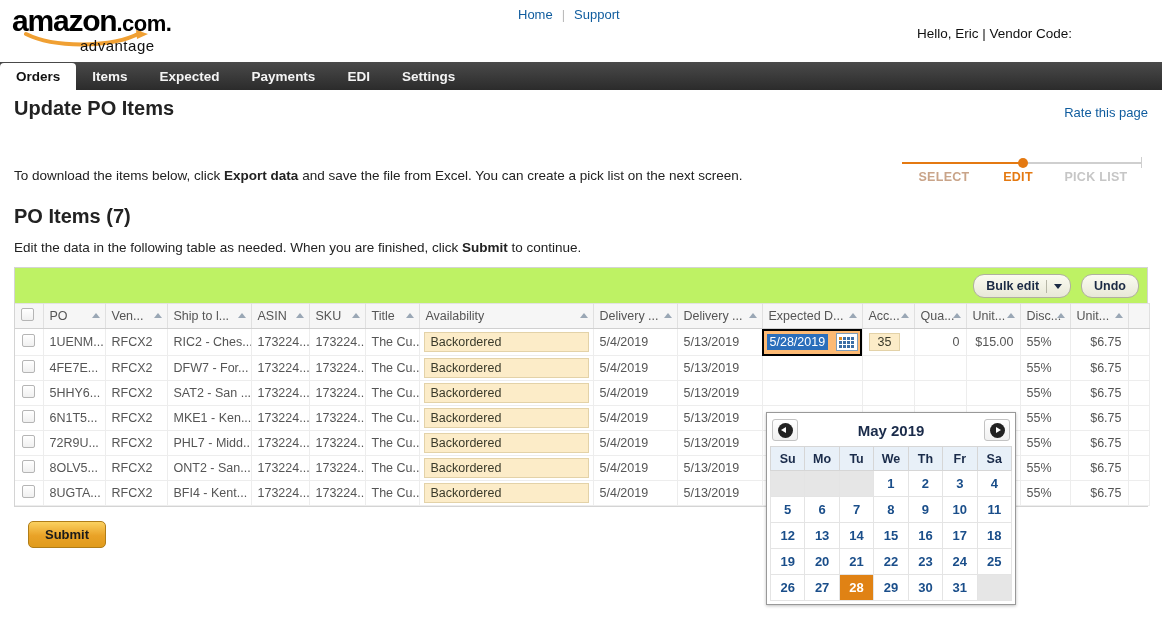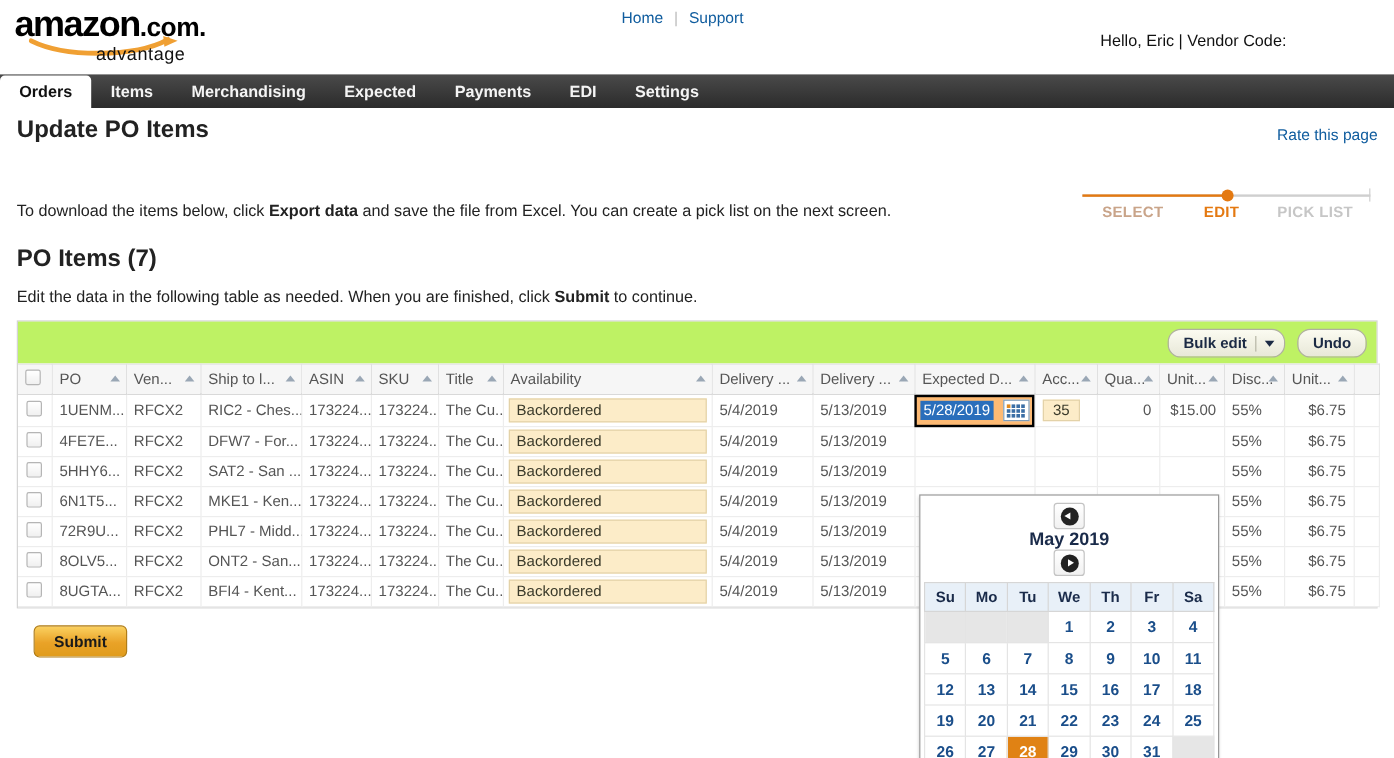--- a/index.html
+++ b/index.html
@@ -174,21 +174,21 @@
   .cal-icon-grid i { display:block; width:3px;height:3px; background:#3b6ea5; }
   .cal-icon-grid i.acc { background:#e08a1e; }
 
   
   .datepicker {
     position:absolute; left: 766px; top: 412px;
     width: 250px; background:#fff;
     border:1px solid #999; box-shadow: 0 1px 3px rgba(0,0,0,.25);
     z-index: 50; padding: 3px;
   }
-  .dp-head { display:flex; align-items:center; justify-content:space-between; padding: 3px 2px 5px 2px; flex-direction: column; }
+  .dp-head { display:flex; align-items:center; justify-content:space-between; padding: 3px 2px 5px 2px; }
   .dp-nav {
     width: 26px; height: 22px; border:1px solid #c3c3c3; border-radius:3px;
     background:linear-gradient(#fff,#f1f1f1);
     display:flex;align-items:center;justify-content:center; cursor:pointer;
   }
   .dp-circle { width:15px;height:15px;border-radius:50%;background:#222; position:relative; }
   .dp-circle::after {
     content:""; position:absolute; top:4px; width:0;height:0;
     border-top:3.5px solid transparent;border-bottom:3.5px solid transparent;
   }
@@ -234,21 +234,20 @@
     <a href="#">Home</a><span class="sep">|</span><a href="#">Support</a>
   </div>
 
   <div class="greeting">Hello, Eric | Vendor Code:</div>
 </div>
 
 <div class="nav">
   <div class="nav-inner">
     <div class="nav-item active">Orders</div>
     <div class="nav-item">Items</div>
-    <div class="nav-item">Merchandising</div>
     <div class="nav-item">Expected</div>
     <div class="nav-item">Payments</div>
     <div class="nav-item">EDI</div>
     <div class="nav-item">Settings</div>
   </div>
 </div>
 
 <div class="content">
 
   <a class="rate-link" href="#">Rate this page</a>

